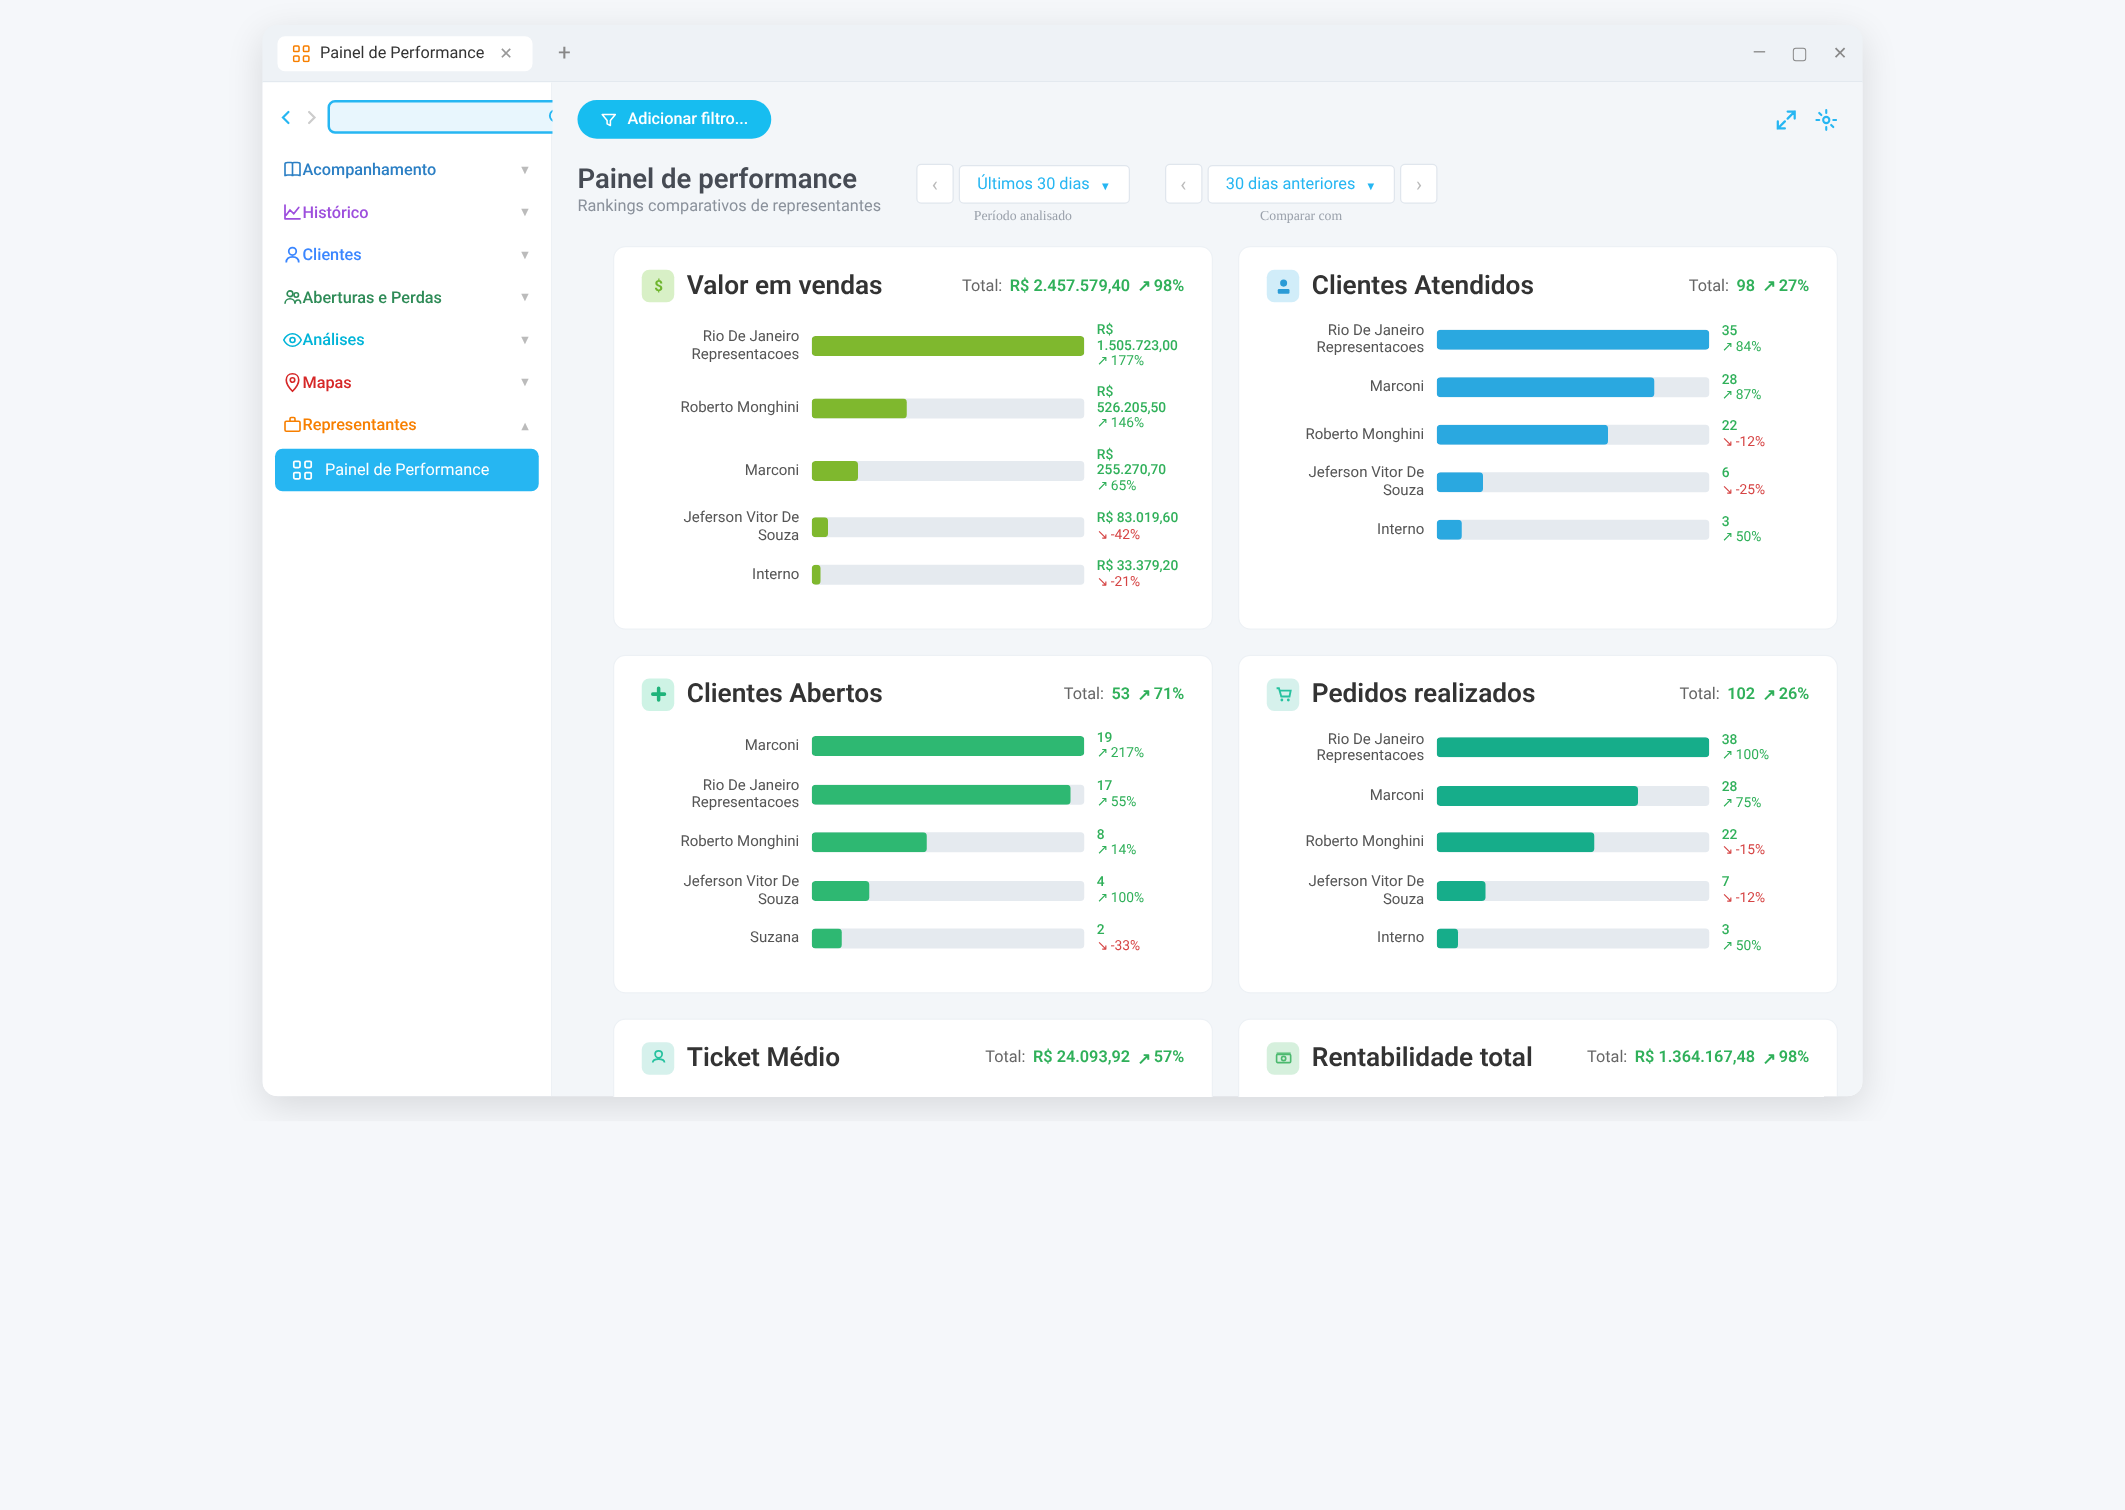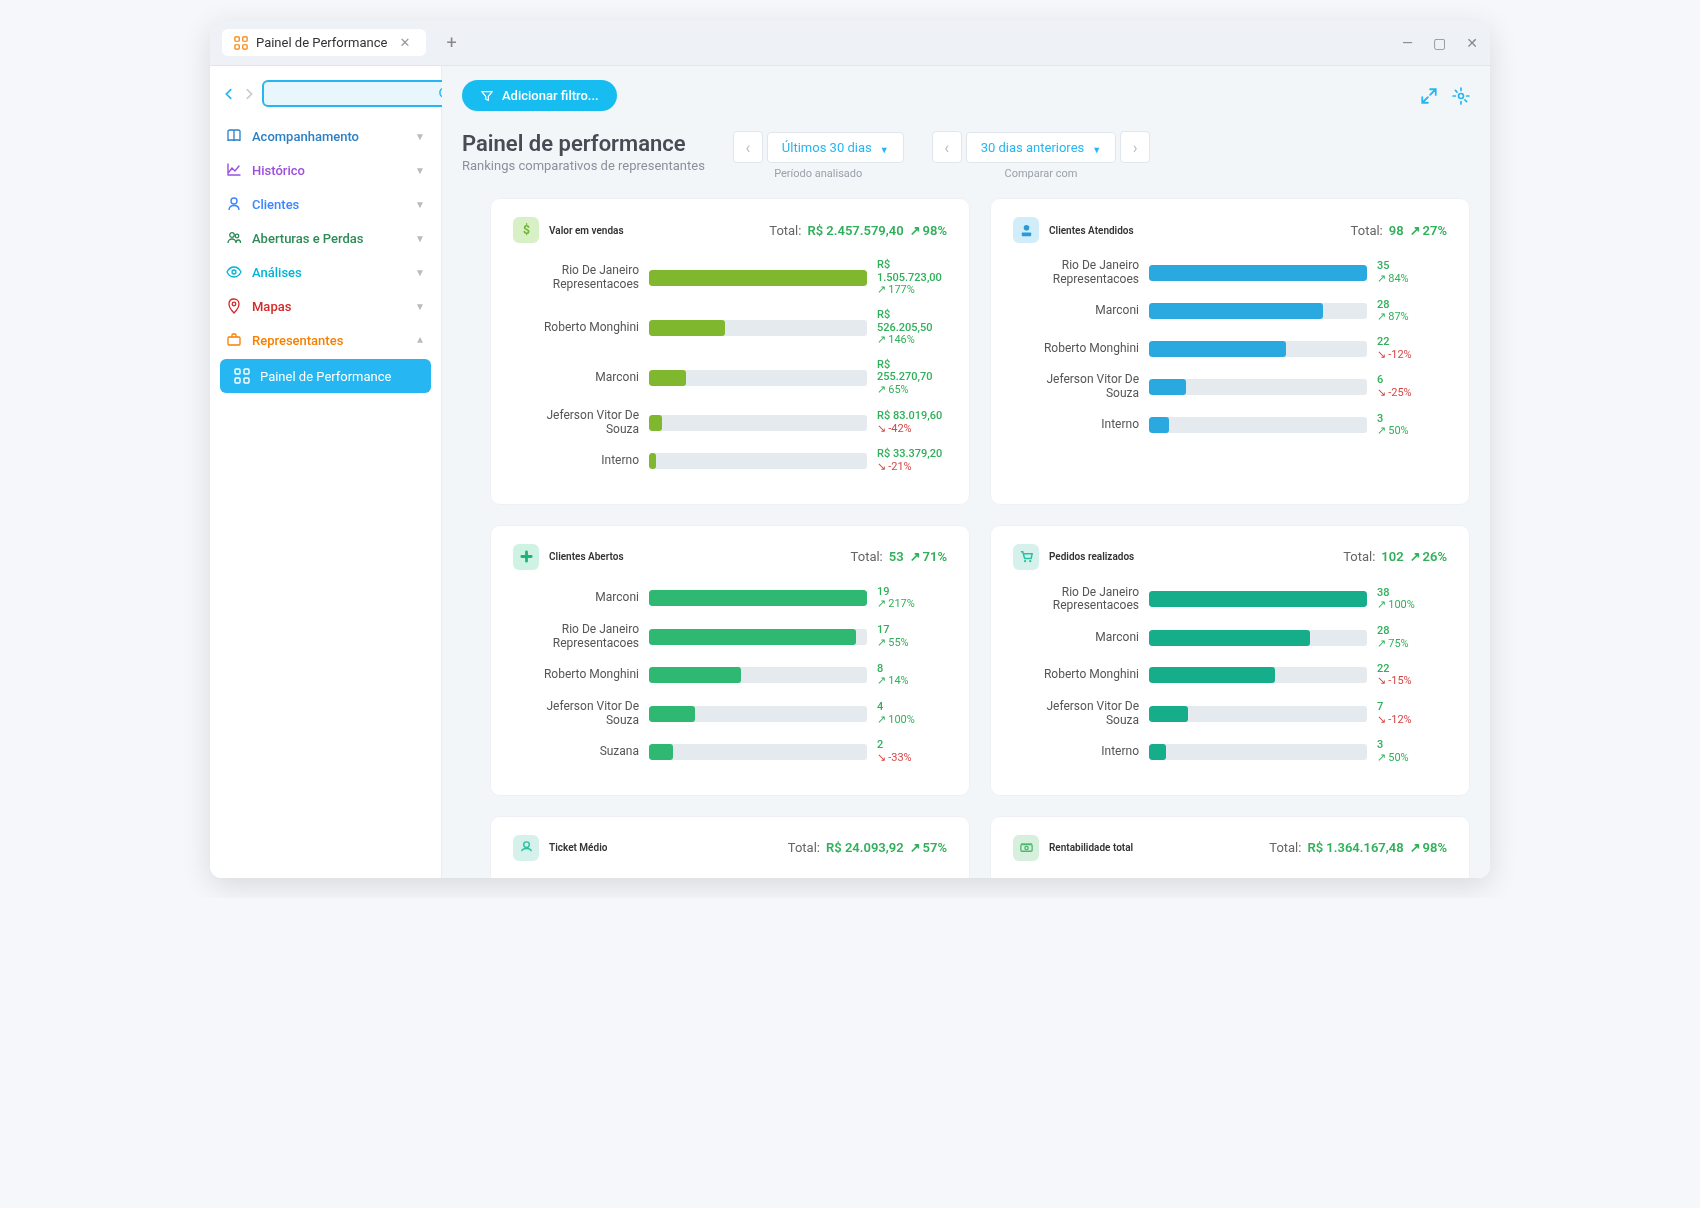--- a/index.html
+++ b/index.html
@@ -15,21 +15,21 @@
 
 .app-body { display: flex; background: #fff; }
 .sidebar { width: 232px; background: #fff; border-right: 1px solid #e8edf2; padding: 10px 6px; flex-shrink: 0; }
 .nav-row { display: flex; align-items: center; gap: 6px; padding: 4px 6px 12px; }
 .nav-arrow { width: 18px; height: 18px; color: #26b6f2; cursor: pointer; display: inline-flex; align-items: center; justify-content: center; }
 .nav-arrow.disabled { color: #ccc; }
 .search-box { flex: 1; display: flex; align-items: center; border: 2px solid #26b6f2; border-radius: 6px; padding: 4px 8px; background: #e8f6fd; }
 .search-box input { border: none; background: transparent; outline: none; flex: 1; font-size: 13px; }
 .search-icon { color: #26b6f2; }
 
-.menu-item { display: flex; align-items: center; gap: 10px; padding: 9px 10px; font-size: 13px; cursor: pointer; border-radius: 4px; }
+.menu-item { display: flex; align-items: center; padding: 9px 10px; font-size: 13px; cursor: pointer; border-radius: 4px; }
 .menu-item .icon { width: 16px; height: 16px; display: inline-flex; align-items: center; justify-content: center; }
 .menu-item .label { flex: 1; font-weight: 500; }
 .menu-item .chevron { color: #bbb; font-size: 10px; }
 .menu-item.acomp { color: #2b7fc4; }
 .menu-item.hist { color: #9d4edd; justify-content: space-between; }
 .menu-item.clientes { color: #3a86ff; }
 .menu-item.abert { color: #2e8b57; }
 .menu-item.analises { color: #00b4d8; }
 .menu-item.mapas { color: #d62828; }
 .menu-item.reps { color: #f77f00; }
@@ -44,33 +44,33 @@
 .toolbar-right span { cursor: pointer; font-size: 18px; }
 
 .page-header { display: flex; align-items: flex-start; padding: 6px 20px 18px; gap: 28px; }
 .page-title h1 { font-size: 22px; font-weight: 600; color: #464b54; }
 .page-title p { font-size: 13px; color: #8a919b; margin-top: 2px; }
 .period-group { display: flex; flex-direction: column; align-items: center; gap: 4px; }
 .period-row { display: flex; align-items: center; gap: 4px; }
 .period-btn { border: 1px solid #e0e6ed; background: #fff; border-radius: 4px; padding: 7px 14px; font-size: 13px; color: #666; display: flex; align-items: center; gap: 8px; cursor: pointer; }
 .period-btn.blue { color: #26b6f2; align-items: flex-end; }
 .period-nav { border: 1px solid #e0e6ed; background: #fff; border-radius: 4px; width: 30px; height: 32px; display: flex; align-items: center; justify-content: center; color: #bbb; cursor: pointer; }
-.period-label { font-size: 11px; color: #9aa1ab; }
+.period-label { font-size: 11px; color: #9aa1ab; font-family: Liberation Serif, serif; }
 
 .content { padding: 0 20px 24px 48px; overflow-y: auto; max-height: 680px; }
 .cards-grid { display: grid; grid-template-columns: 1fr 1fr; gap: 20px; }
 .card { background: #fff; border-radius: 10px; padding: 18px 22px; border: 1px solid #edf1f5; }
 .card-header { display: flex; align-items: center; gap: 10px; margin-bottom: 16px; }
 .card-icon { width: 26px; height: 26px; border-radius: 6px; display: flex; align-items: center; justify-content: center; font-size: 14px; }
 .card-icon.green { background: #d8f0c6; color: #6fb52e; }
 .card-icon.blue { background: #d1edf9; color: #2a9bd6; }
 .card-icon.teal { background: #cef3e5; color: #1fb37a; }
 .card-icon.mint { background: #d6f1ec; color: #27c29f; }
 .card-icon.greenish { background: #d6f0dd; color: #4cb96f; }
-.card-title { font-size: 10px; font-weight: 600; color: #333; flex: 1; }
+.card-title { font-size: 21px; font-weight: 600; color: #333; flex: 1; }
 .card-total { font-size: 13px; color: #666; display: flex; align-items: center; gap: 6px; }
 .card-total .val { color: #30b05a; font-weight: 600; }
 .card-total .pct { color: #30b05a; font-weight: 600; display: flex; align-items: center; gap: 2px; }
 
 .bar-row { display: flex; align-items: center; gap: 10px; margin-bottom: 12px; font-size: 12px; }
 .bar-label { width: 126px; text-align: right; color: #555; line-height: 1.15; }
 .bar-track { flex: 1; height: 16px; background: #e5eaef; border-radius: 3px; overflow: hidden; position: relative; }
 .bar-fill { height: 100%; border-radius: 3px; }
 .bar-fill.olive { background: #7fb82e; }
 .bar-fill.sky { background: #2aa8e0; }

